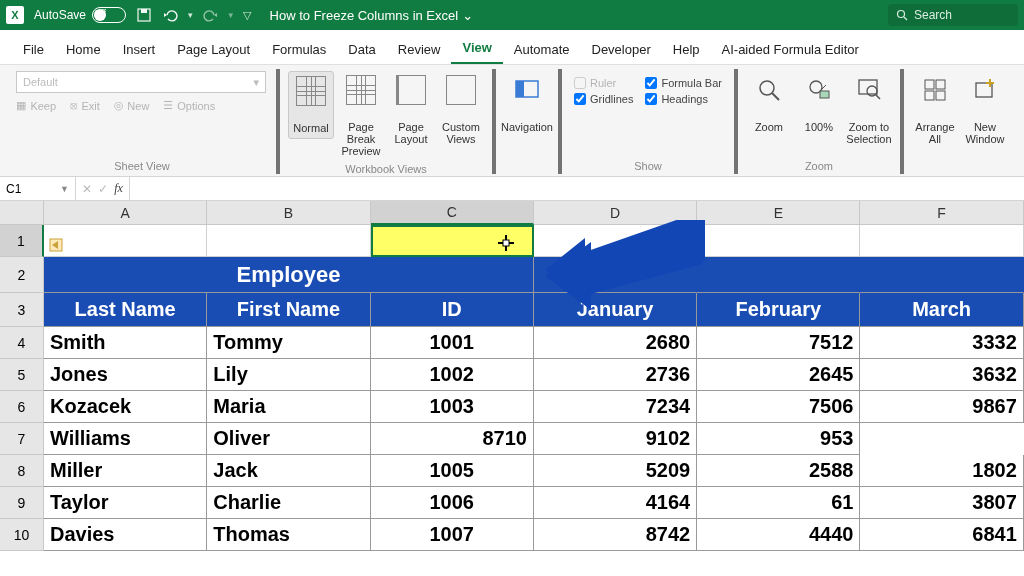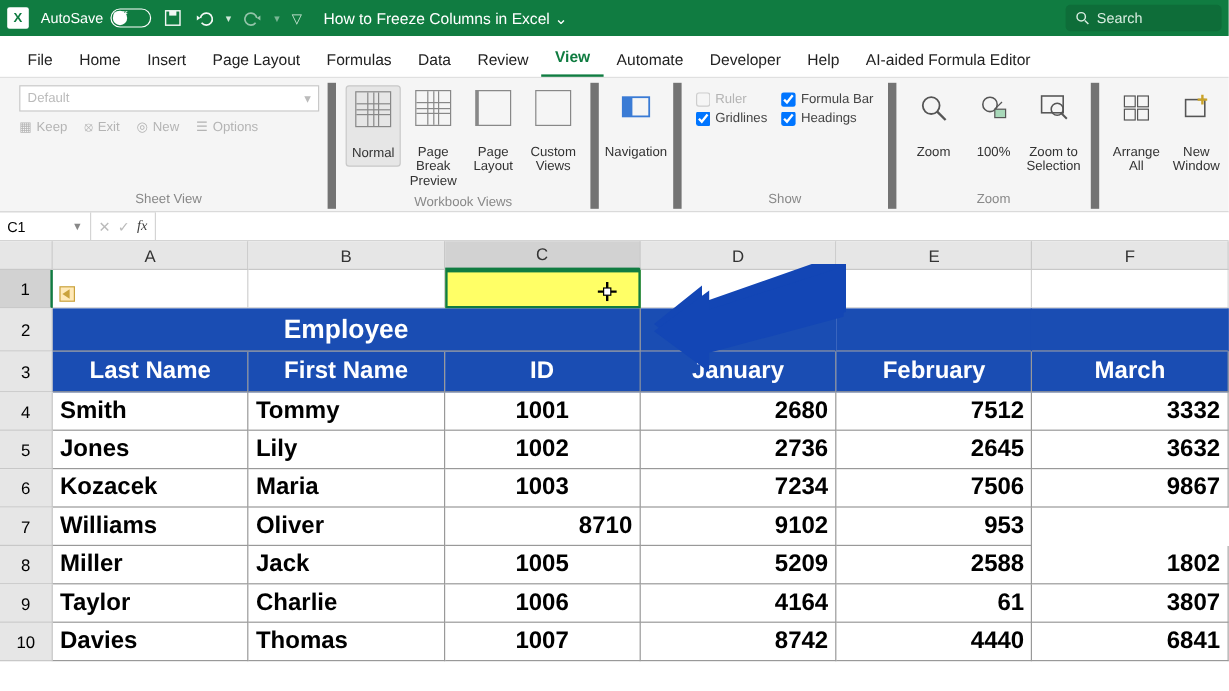--- a/index.html
+++ b/index.html
@@ -19,21 +19,21 @@
   .search input { background: transparent; border: none; color: #d9ede1; font-size: 12px; outline: none; width: 90px;}
   .search input::placeholder { color: #d9ede1; }
 
   
   .menutabs { height: 35px; background: #fff; display: flex; align-items: flex-end; padding: 0 12px; gap: 0; font-size: 13px; color: #222; border-bottom: 1px solid #e0e0e0;}
   .menutab { padding: 5px 11px 7px 11px; cursor: pointer; }
   .menutab.active { border-bottom: 2px solid #107c41; color: #107c41; font-weight: 600; }
 
   
   .ribbon { height: 112px; background: #f5f5f5; border-bottom: 1px solid #d4d4d4; display: flex; padding: 4px 8px 2px 8px; }
-  .ribbon-group { display: flex; flex-direction: column; justify-content: space-between; border-right: 7px solid #737373; padding: 2px 8px; }
+  .ribbon-group { display: flex; flex-direction: column; justify-content: space-between; border-right: 4px solid #737373; padding: 2px 8px; }
   .ribbon-group:last-child { border-right: none; }
   .ribbon-controls { display: flex; align-items: flex-start; gap: 4px; flex: 1; }
   .ribbon-label { text-align: center; font-size: 11px; color: #888; margin-top: 2px; }
   .rb-big { width: 46px; text-align: center; font-size: 11px; color: #333; display:flex; flex-direction:column; align-items:center; gap:16px; padding:4px 2px; cursor:pointer; border-radius:3px;}
   .rb-big.active { background: #e6e6e6; border:1px solid #c8c8c8;}
   .rb-big span.lbl { line-height: 1.1; }
   .rb-icon { width: 30px; height: 30px; border: 1px solid #888; display:flex; align-items:center; justify-content:center;}
   .rb-icon.grid::before { content:""; width:100%; height:100%; background:
       linear-gradient(#888,#888) center/1px 100% no-repeat,
       linear-gradient(#888,#888) center/100% 1px no-repeat,

